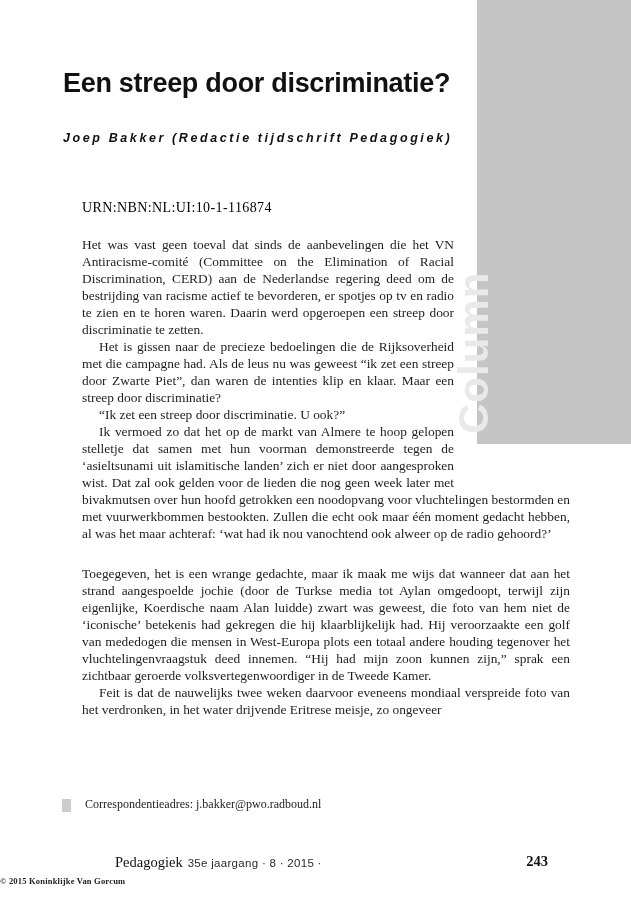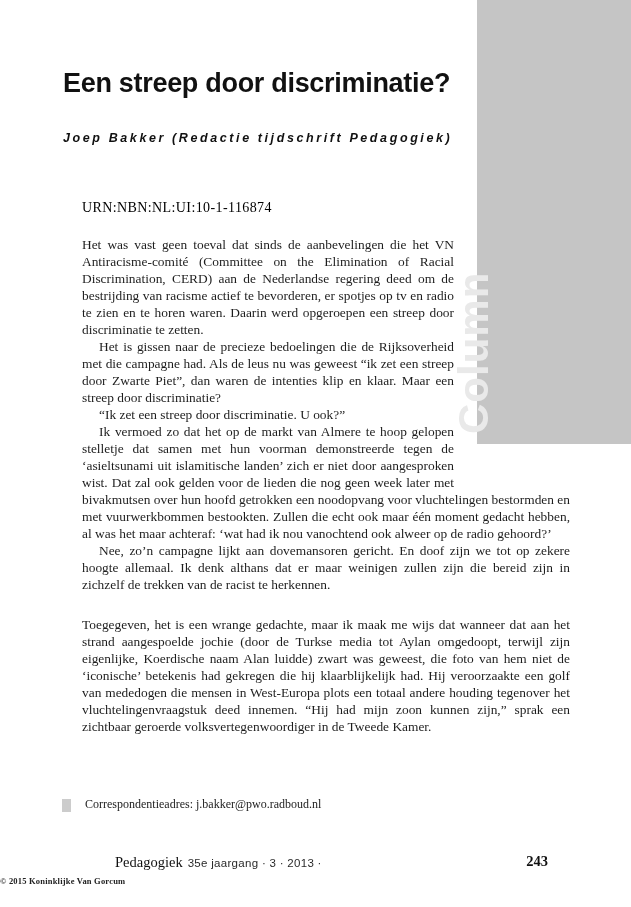--- a/index.html
+++ b/index.html
@@ -80,24 +80,24 @@
 <div class="author">Joep Bakker (Redactie tijdschrift Pedagogiek)</div>
 
 <div class="urn">URN:NBN:NL:UI:10-1-116874</div>
 
 <div class="article-body">
   <div class="col-spacer"></div>
 <p class="">Het was vast geen toeval dat sinds de aanbevelingen die het VN Antiracisme-comité (Committee on the Elimination of Racial Discrimination, CERD) aan de Nederlandse regering deed om de bestrijding van racisme actief te bevorderen, er spotjes op tv en radio te zien en te horen waren. Daarin werd opgeroepen een streep door discriminatie te zetten.</p>
     <p class="indent">Het is gissen naar de precieze bedoelingen die de Rijksoverheid met die campagne had. Als de leus nu was geweest “ik zet een streep door Zwarte Piet”, dan waren de intenties klip en klaar. Maar een streep door discriminatie?</p>
     <p class="indent">“Ik zet een streep door discriminatie. U ook?”</p>
     <p class="indent">Ik vermoed zo dat het op de markt van Almere te hoop gelopen stelletje dat samen met hun voorman demonstreerde tegen de ‘asieltsunami uit islamitische landen’ zich er niet door aangesproken wist. Dat zal ook gelden voor de lieden die nog geen week later met bivakmutsen over hun hoofd getrokken een noodopvang voor vluchtelingen bestormden en met vuurwerkbommen bestookten. Zullen die echt ook maar één moment gedacht hebben, al was het maar achteraf: ‘wat had ik nou vanochtend ook alweer op de radio gehoord?’</p>
-    <p class="indent">Nee, zo’n campagne lijkt aan dovemansoren gericht. En doof zijn we tot op zekere hoogte allemaal. Ik denk althans dat er maar weinigen zullen zijn die bereid zijn in zichzelf de trekken van de racist te herkennen.</p>
     <p class=" gap">Toegegeven, het is een wrange gedachte, maar ik maak me wijs dat wanneer dat aan het strand aangespoelde jochie (door de Turkse media tot Aylan omgedoopt, terwijl zijn eigenlijke, Koerdische naam Alan luidde) zwart was geweest, die foto van hem niet de ‘iconische’ betekenis had gekregen die hij klaarblijkelijk had. Hij veroorzaakte een golf van mededogen die mensen in West-Europa plots een totaal andere houding tegenover het vluchtelingenvraagstuk deed innemen. “Hij had mijn zoon kunnen zijn,” sprak een zichtbaar geroerde volksvertegenwoordiger in de Tweede Kamer.</p>
+    <p class="indent">Feit is dat de nauwelijks twee weken daarvoor eveneens mondiaal verspreide foto van het verdronken, in het water drijvende Eritrese meisje, zo ongeveer</p>
   </div>
 
 <div class="footnote-marker"></div>
 <div class="footnote-text">Correspondentieadres: j.bakker@pwo.radboud.nl</div>
 
 <div class="footer-line">
-  <span class="journal-name">Pedagogiek</span><span class="issue-info">35e jaargang · 3 · 2013 ·</span>
+  <span class="journal-name">Pedagogiek</span><span class="issue-info">35e jaargang · 8 · 2015 ·</span>
 </div>
 <div class="page-number">243</div>
 <div class="copyright">© 2015 Koninklijke Van Gorcum</div>
 
 </body></html>

